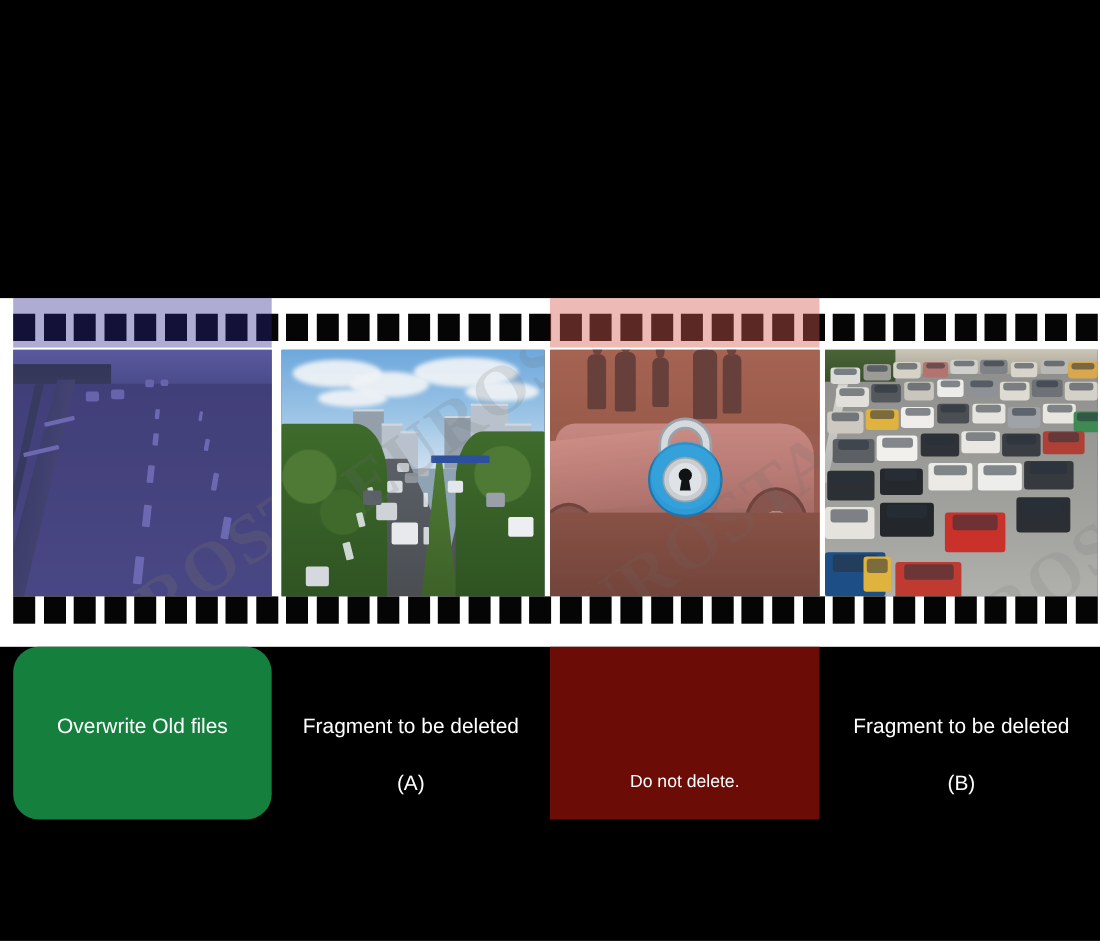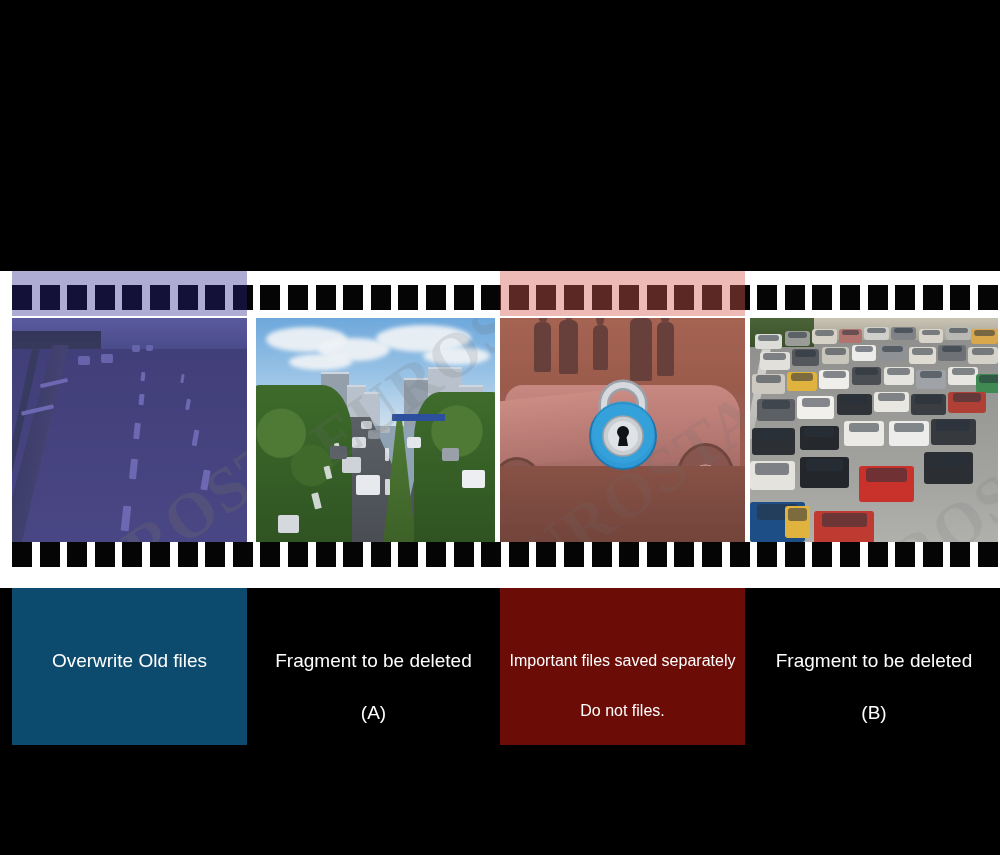--- a/index.html
+++ b/index.html
@@ -521,32 +521,31 @@
         <div class="perf" style="left: 895.2px; background: rgb(5, 5, 5);"></div>
         <div class="perf" style="left: 922.8px; background: rgb(5, 5, 5);"></div>
         <div class="perf" style="left: 950.4px; background: rgb(5, 5, 5);"></div>
         <div class="perf" style="left: 978px; background: rgb(5, 5, 5);"></div>
       </div>
   </div>
 
   <div class="strip-tint" id="strip-tint-blue"></div>
   <div class="strip-tint" id="strip-tint-red"></div>
 
-  <div class="capblock" id="cap1" style="background: #0c4a6e;">
+  <div class="capblock" id="cap1" style="background: #15803d; border-radius: 23px;">
     <div class="line l1">Overwrite Old files</div>
   </div>
 
   <div class="capblock" id="cap2">
     <div class="line l1">Fragment to be deleted</div>
     <div class="line l2">(A)</div>
   </div>
 
   <div class="capblock" id="cap3" style="background: rgb(108, 12, 7);">
-    <div class="line l1">Important files saved separately</div>
-    <div class="line l2">Do not files.</div>
+    <div class="line l2">Do not delete.</div>
   </div>
 
   <div class="capblock" id="cap4">
     <div class="line l1">Fragment to be deleted</div>
     <div class="line l2">(B)</div>
   </div>
 
 </div>
 
 </body></html>

